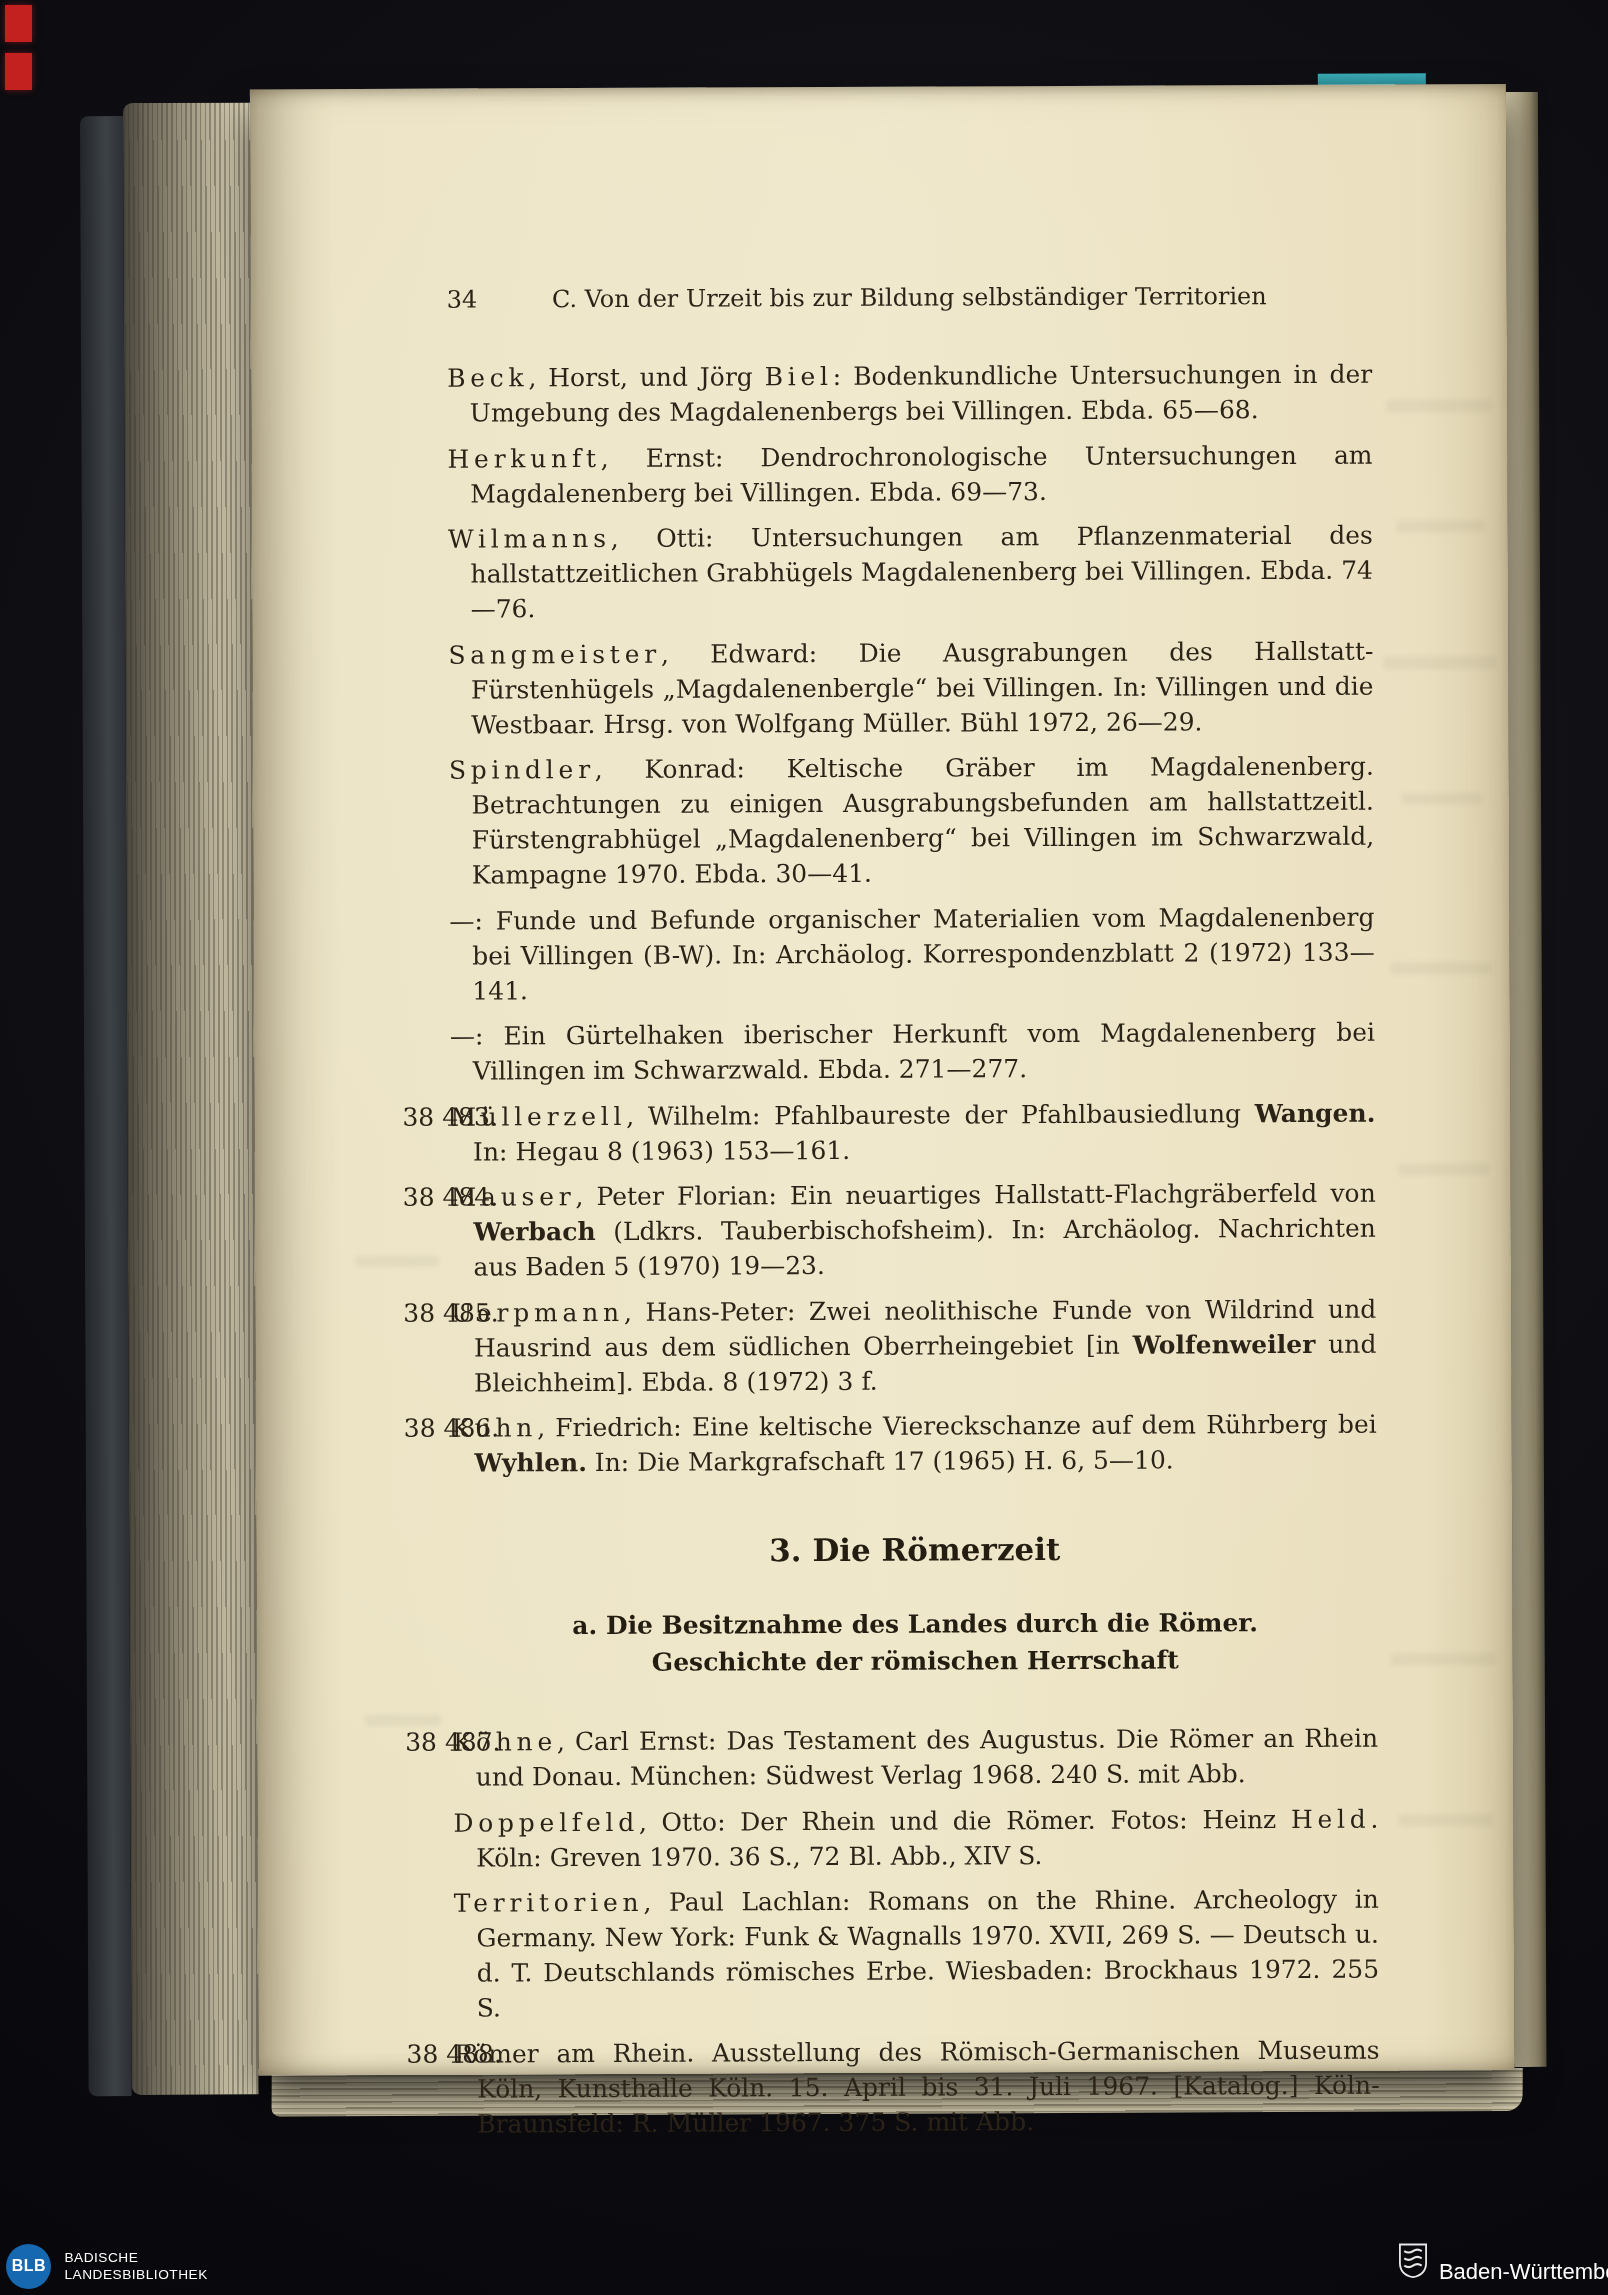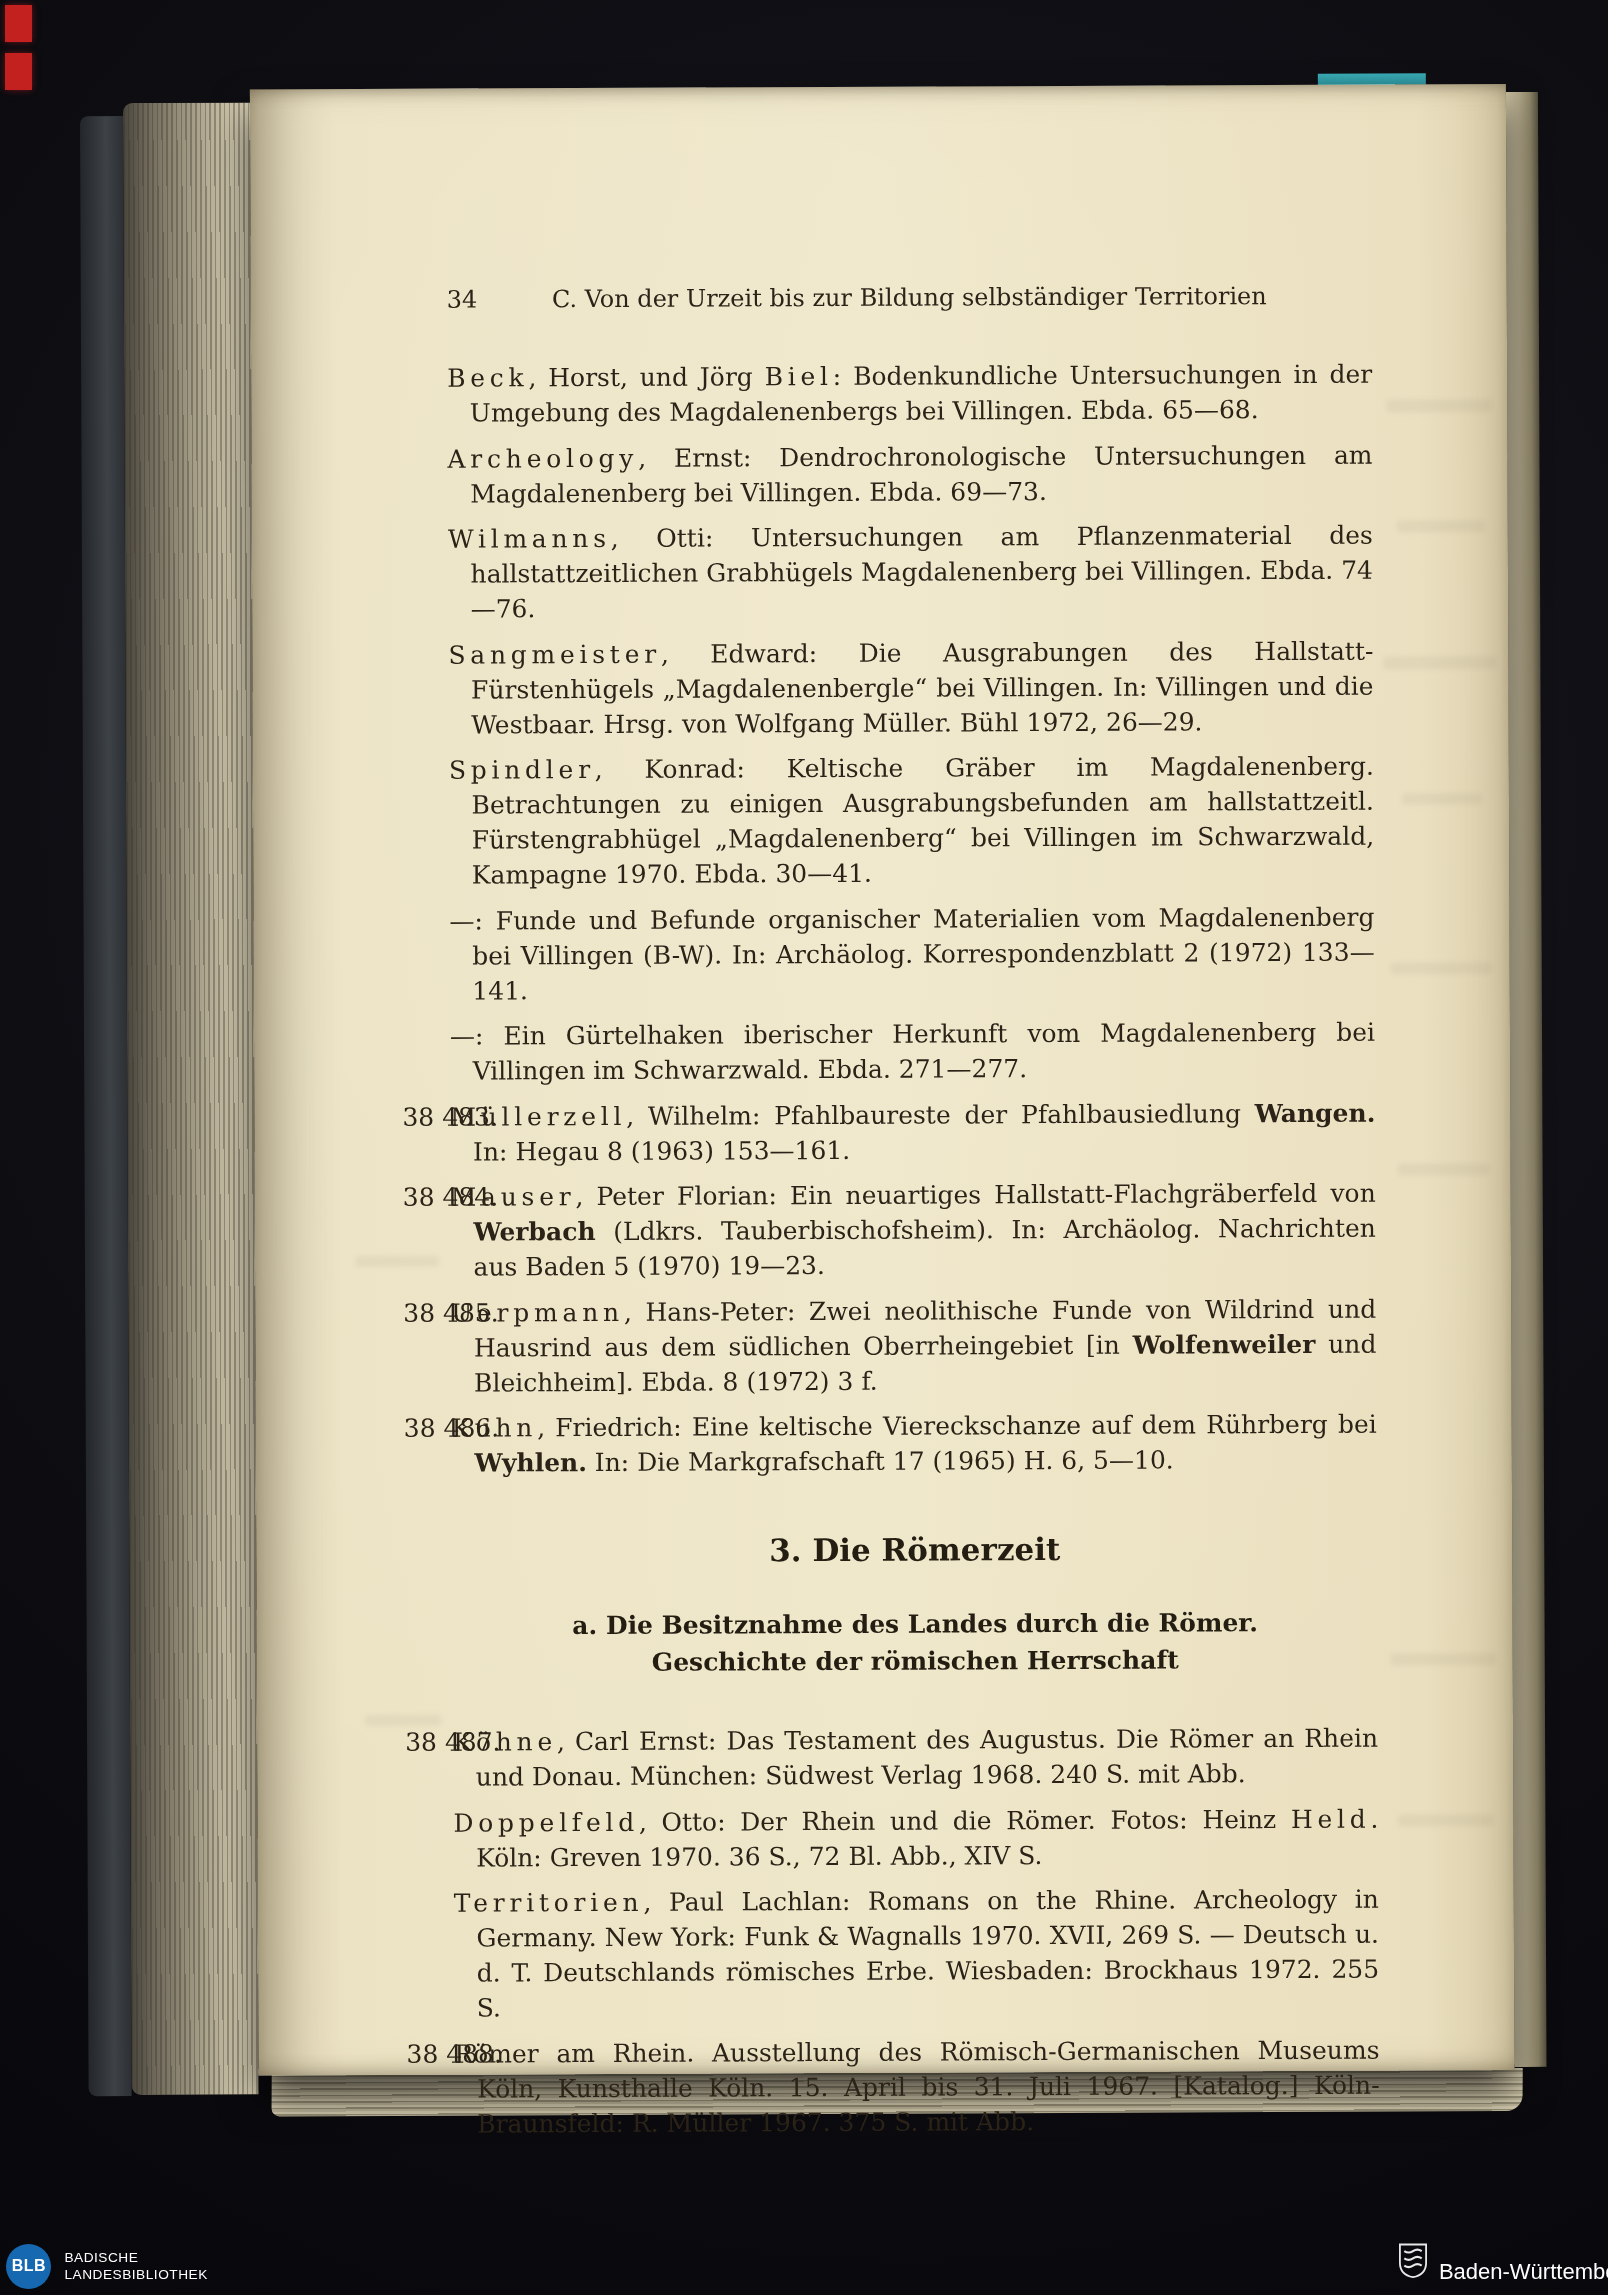--- a/index.html
+++ b/index.html
@@ -86,21 +86,21 @@
     <div class="ghost" style="left:1395px;top:1817px;width:95px;height:12px;"></div>
 
     <div class="content">
       <div class="running-header">
         <span class="pagenum">34</span>
         <span class="runtitle">C. Von der Urzeit bis zur Bildung selbständiger Territorien</span>
       </div>
 
       <div class="bib-block">
           <p class="entry"><span class="sp">Beck</span><span class="">, Horst, und Jörg </span><span class="sp">Biel</span><span class="">: Bodenkundliche Untersuchungen in der Umgebung des Magdalenenbergs bei Villingen. Ebda. 65—68.</span></p>
-          <p class="entry"><span class="sp">Archeology</span><span class="">, Ernst: Dendrochronologische Untersuchungen am Magdalenenberg bei Villingen. Ebda. 69—73.</span></p>
+          <p class="entry"><span class="sp">Herkunft</span><span class="">, Ernst: Dendrochronologische Untersuchungen am Magdalenenberg bei Villingen. Ebda. 69—73.</span></p>
           <p class="entry"><span class="sp">Wilmanns</span><span class="">, Otti: Untersuchungen am Pflanzenmaterial des hallstattzeitlichen Grabhügels Magdalenenberg bei Villingen. Ebda. 74—76.</span></p>
           <p class="entry"><span class="sp">Sangmeister</span><span class="">, Edward: Die Ausgrabungen des Hallstatt-Fürstenhügels „Magdalenenbergle“ bei Villingen. In: Villingen und die Westbaar. Hrsg. von Wolfgang Müller. Bühl 1972, 26—29.</span></p>
           <p class="entry"><span class="sp">Spindler</span><span class="">, Konrad: Keltische Gräber im Magdalenenberg. Betrachtungen zu einigen Ausgrabungsbefunden am hallstattzeitl. Fürstengrabhügel „Magdalenenberg“ bei Villingen im Schwarzwald, Kampagne 1970. Ebda. 30—41.</span></p>
           <p class="entry"><span class="">—: Funde und Befunde organischer Materialien vom Magdalenenberg bei Villingen (B-W). In: Archäolog. Korrespondenzblatt 2 (1972) 133—141.</span></p>
           <p class="entry"><span class="">—: Ein Gürtelhaken iberischer Herkunft vom Magdalenenberg bei Villingen im Schwarzwald. Ebda. 271—277.</span></p>
           <p class="entry"><span class="num">38 483.</span><span class="sp">Müllerzell</span><span class="">, Wilhelm: Pfahlbaureste der Pfahlbausiedlung </span><span class="b">Wangen.</span><span class=""> In: Hegau 8 (1963) 153—161.</span></p>
           <p class="entry"><span class="num">38 484.</span><span class="sp">Mauser</span><span class="">, Peter Florian: Ein neuartiges Hallstatt-Flachgräberfeld von </span><span class="b">Werbach</span><span class=""> (Ldkrs. Tauberbischofsheim). In: Archäolog. Nachrichten aus Baden 5 (1970) 19—23.</span></p>
           <p class="entry"><span class="num">38 485.</span><span class="sp">Uerpmann</span><span class="">, Hans-Peter: Zwei neolithische Funde von Wildrind und Hausrind aus dem südlichen Oberrheingebiet [in </span><span class="b">Wolfenweiler</span><span class=""> und Bleichheim]. Ebda. 8 (1972) 3 f.</span></p>
           <p class="entry"><span class="num">38 486.</span><span class="sp">Kuhn</span><span class="">, Friedrich: Eine keltische Viereckschanze auf dem Rührberg bei </span><span class="b">Wyhlen.</span><span class=""> In: Die Markgrafschaft 17 (1965) H. 6, 5—10.</span></p>
         </div>

